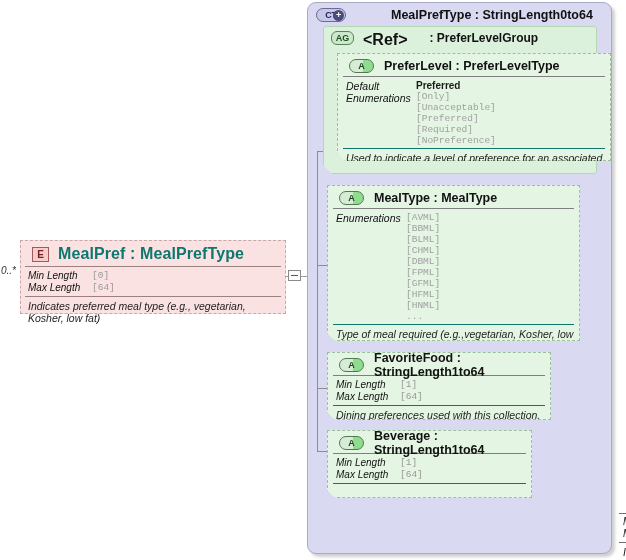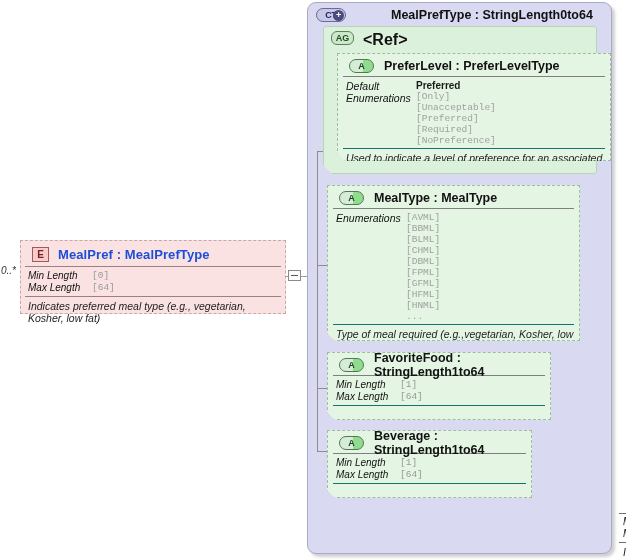--- a/index.html
+++ b/index.html
@@ -39,23 +39,23 @@
     border: 1px solid #a05a5a;
     background: #f6cccc;
     color: #7a2020;
     font-size: 10px; font-weight: bold;
     display: inline-flex; align-items: center; justify-content: center;
     box-sizing: border-box;
     flex: 0 0 auto;
   }
   #element-box .eb-title {
     margin-left: 9px;
-    font-size: 13px;
+    font-size: 16px;
     font-weight: bold;
-    color: #1d4ed8;
+    color: #0f766e;
     letter-spacing: .1px;
   }
   #element-box .eb-props {
     margin: 2px 4px 0 4px;
     padding: 1px 0 2px 3px;
     border-bottom: 1px solid #9c8080;
   }
   #element-box .eb-desc {
     margin: 0 4px;
     padding: 3px 0 0 3px;
@@ -280,20 +280,21 @@
       </div>
     </div>
     <div class="ctf-desc">Identifies a food and beverage preference.</div>
   </div>
 </div>
 
 <div class="abs" id="ag-box">
   <div id="ag-head">
     <span class="icon-AG">AG</span>
     <span class="ag-ref">&lt;Ref&gt;</span>
+    <span class="ag-type">: PreferLevelGroup</span>
   </div>
 </div>
 
 <div class="attr-card abs" id="preferlevel-card">
   <div class="attr-head">
     <span class="icon-A">A</span>
     <span class="attr-title">PreferLevel : PreferLevelType</span>
   </div>
   <div class="attr-body">
     <div class="enum-row">
@@ -347,20 +348,21 @@
   <div class="attr-body">
     <div class="prop-row">
       <span class="prop-name">Min Length</span>
       <span class="prop-val">[1]</span>
     </div>
     <div class="prop-row">
       <span class="prop-name">Max Length</span>
       <span class="prop-val">[64]</span>
     </div>
   </div>
+  <div class="attr-desc">Dining preferences used with this collection.</div>
 </div>
 
 <div class="attr-card abs" id="beverage-card">
   <div class="attr-head">
     <span class="icon-A">A</span>
     <span class="attr-title">Beverage : StringLength1to64</span>
   </div>
   <div class="attr-body">
     <div class="prop-row">
       <span class="prop-name">Min Length</span>

